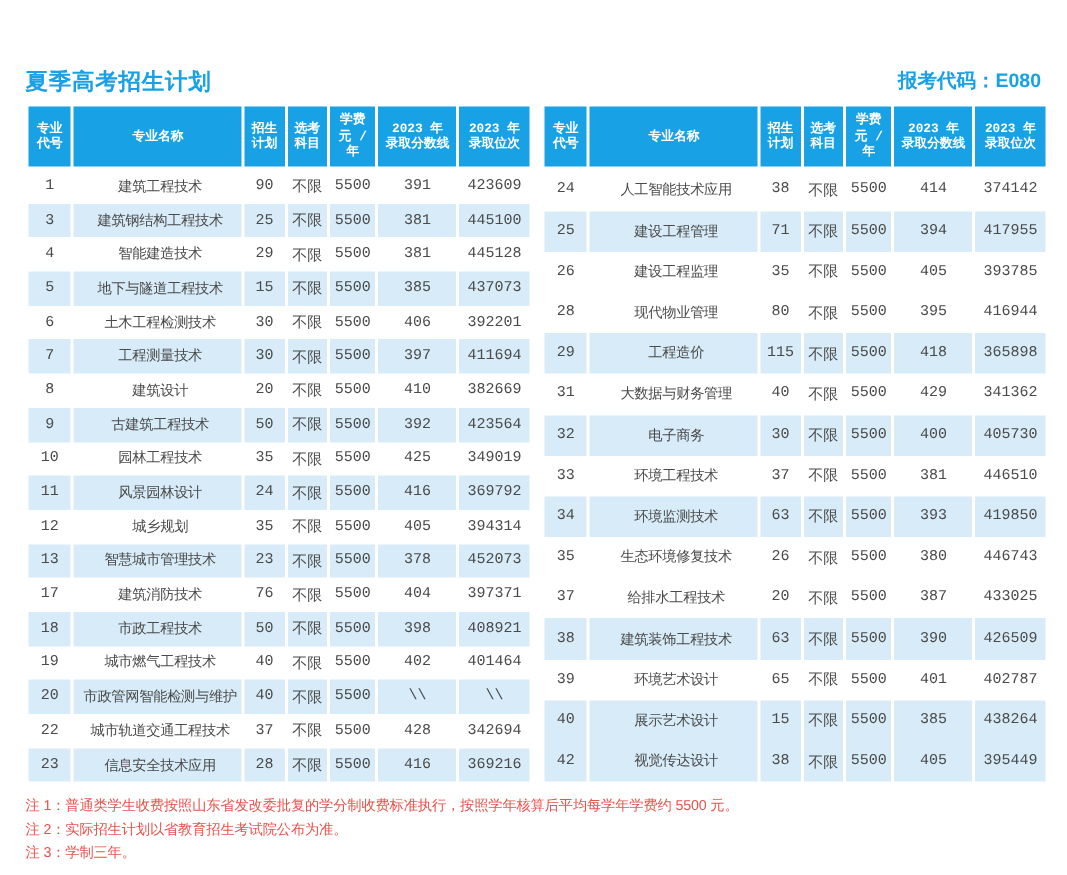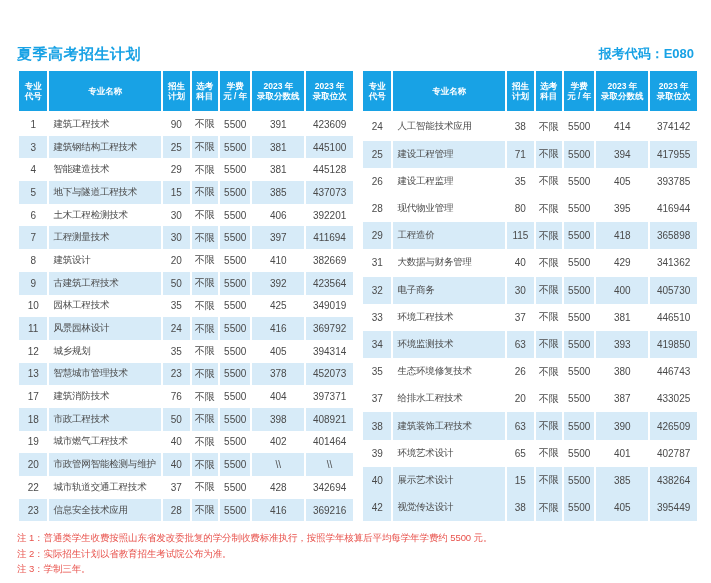--- a/index.html
+++ b/index.html
@@ -21,41 +21,41 @@
   }
   .page-title{
     font-size:15px;font-weight:bold;color:var(--accent);letter-spacing:0.5px;
   }
   .report-code{
     font-size:13px;font-weight:bold;color:var(--accent);
   }
   .tables{display:flex;gap:6px;margin-top:7px;}
   table.plan{
     border-collapse:separate;border-spacing:2px 0;table-layout:fixed;
-    width:338px;flex:0 0 auto;
+    width:338px;flex:0 0 auto;font-family:Liberation Mono, monospace;
   }
   col.w-code{width:28px;}
   col.w-name{width:110px;}
   col.w-plan{width:26px;}
   col.w-subj{width:26px;}
   col.w-tuit{width:30px;}
   col.w-score{width:51px;}
   col.w-rank{width:46px;}
   thead th{
     background:var(--accent);color:#ffffff;font-weight:bold;
     font-size:8.5px;line-height:10.5px;height:40px;
     text-align:center;vertical-align:middle;padding:0 1px;
   }
   tbody:before{content:"";display:table-row;height:2px;}
   tbody td{
     height:22.7px;font-size:10px;text-align:center;vertical-align:middle;
     padding:0 1px;white-space:nowrap;overflow:hidden;color:var(--text);
   }
   tbody td.c-name{
-    text-align:left;padding-left:4px;font-size:9.5px;letter-spacing:-0.2px;
+    text-align:center;padding-left:4px;font-size:9.5px;letter-spacing:-0.2px;
   }
   tbody tr.alt td{background:var(--row-alt);}
   .notes{margin-top:9px;}
   .note-line{
     color:var(--note-red);font-size:9.5px;line-height:15.5px;letter-spacing:-0.1px;
   }
 </style>
 </head>
 <body>
 

